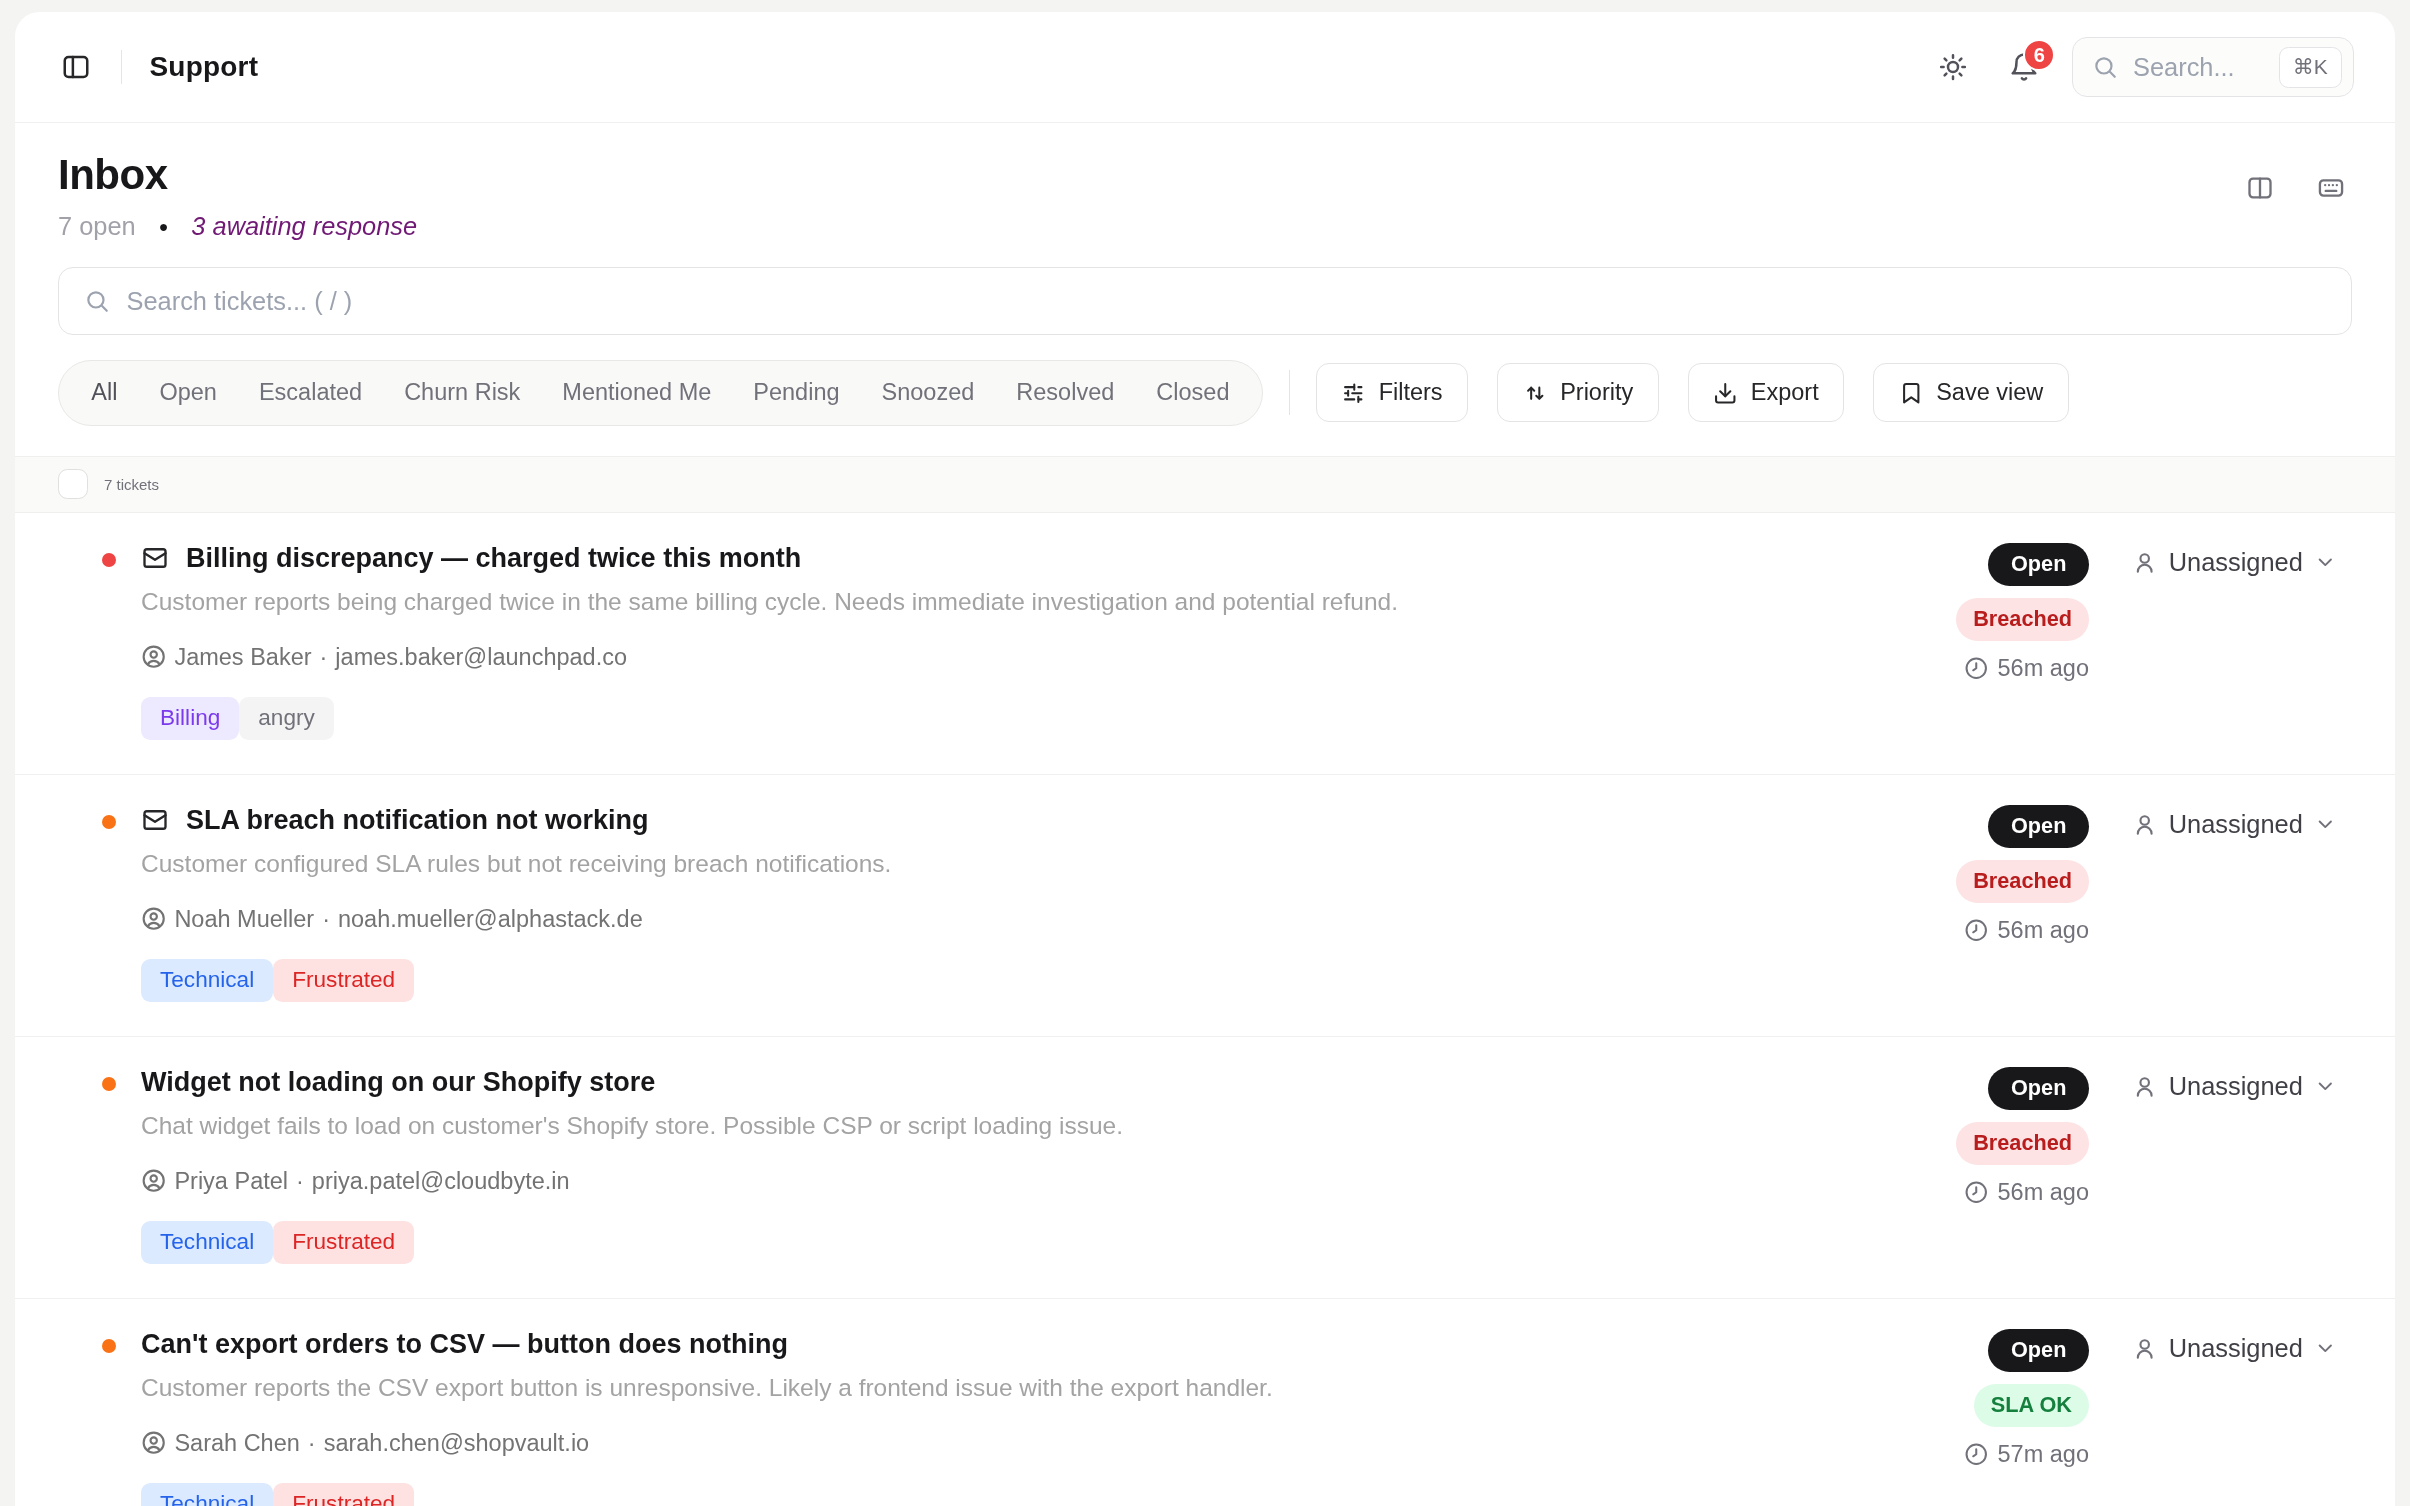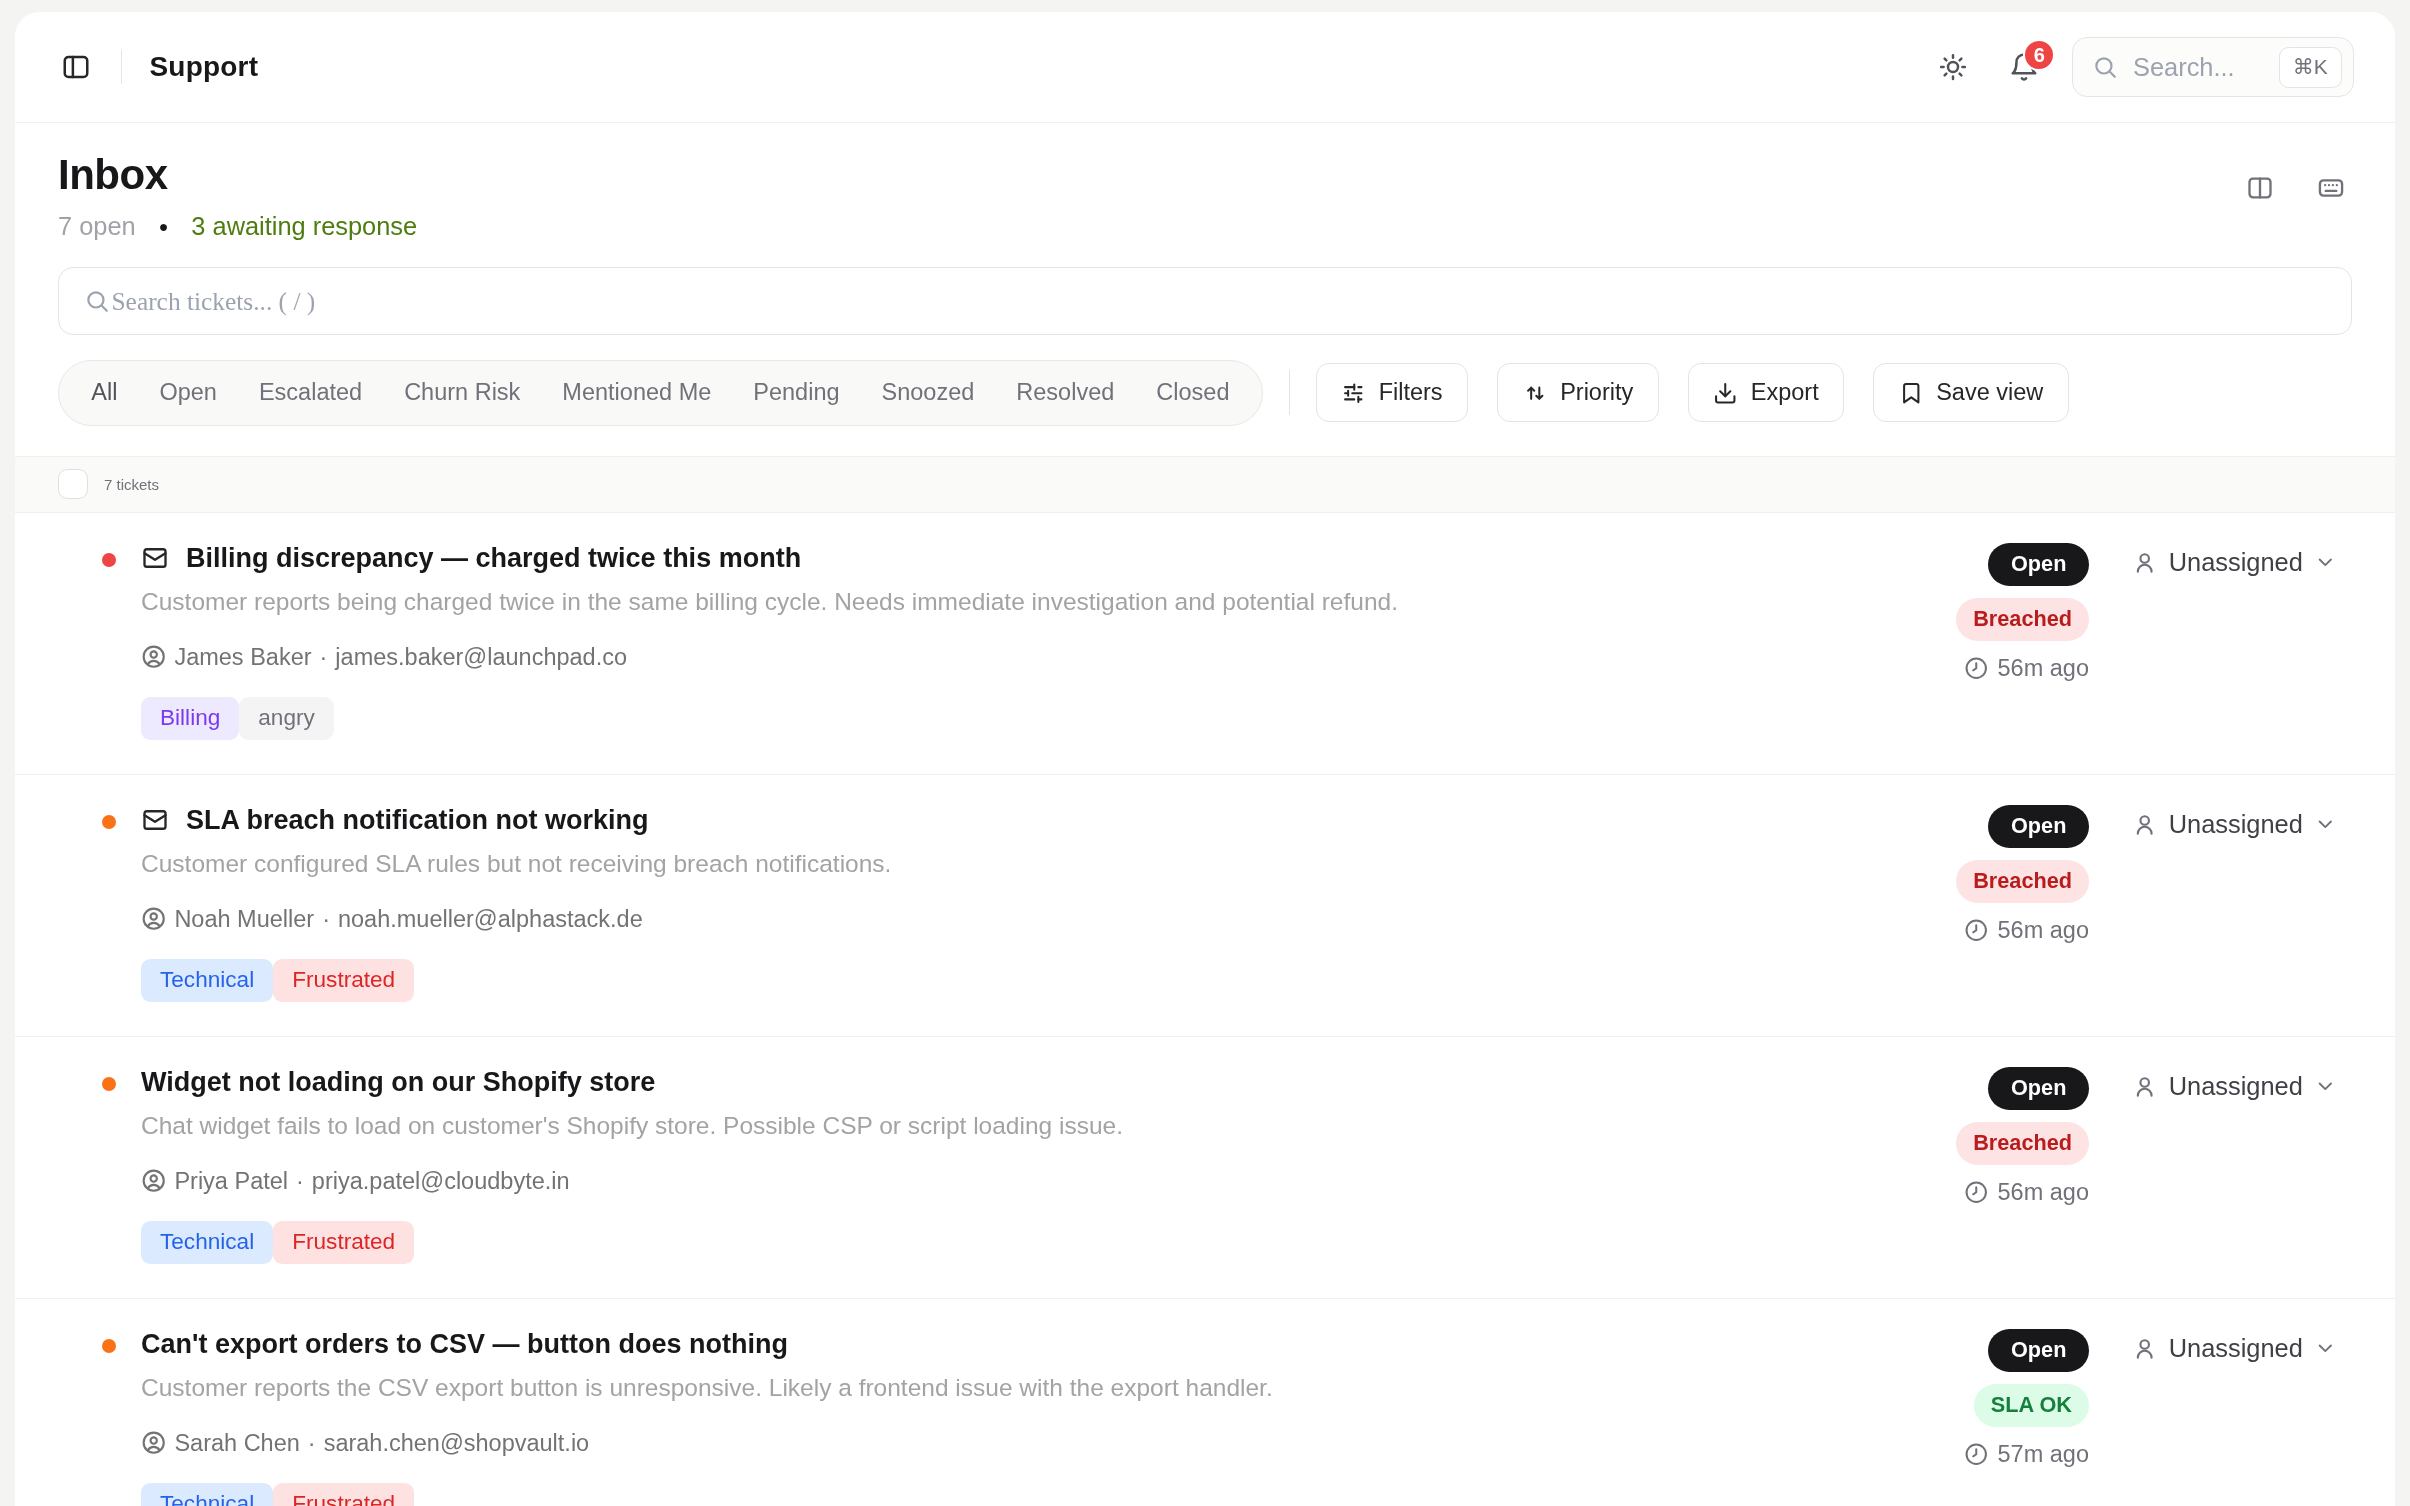--- a/index.html
+++ b/index.html
@@ -44,29 +44,29 @@
     font-size:21px; color:#71717a; background:#fff; border:0.9px solid #e4e4e7;
     border-radius:9.4px; padding:7.5px 13px; white-space:nowrap;
   }
 
   
   .page-head { padding:28px 43px 0; display:flex; align-items:flex-start; }
   .page-title { font-size:42px; font-weight:700; letter-spacing:-0.5px; }
   .page-sub { margin-top:13px; display:flex; align-items:center; gap:23px; font-size:25.4px; }
   .sub-open { color:#a1a1aa; }
   .sub-dot { font-size:16px; color:#18181b; }
-  .sub-awaiting { color:#4d7c0f; }
+  .sub-awaiting { color:#701a75;font-style:italic; }
   .page-head-right { margin-left:auto; display:flex; align-items:center; gap:28px; margin-top:15px; }
   .page-head-right .icon-btn { color:#71717a; }
   .page-head-right .icon-btn svg { width:28px; height:28px; }
 
   
   .ticket-search {
     margin:26px 43px 0; height:68px; border:0.9px solid #e4e4e7; border-radius:15px;
-    display:flex; align-items:center; gap:2px; padding:0 24.5px; color:#9ca3af; background:#fff; cursor:text;font-family:Liberation Serif, serif;
+    display:flex; align-items:center; gap:17px; padding:0 24.5px; color:#9ca3af; background:#fff; cursor:text;
   }
   .ticket-search svg { width:26px; height:26px; }
   .ticket-search .ph { font-size:25.4px; }
 
   
   .toolbar { margin:24.5px 43px 0; display:flex; align-items:center; }
   .tabs {
     display:inline-flex; align-items:center; background:#f9f9f8; border:0.9px solid #e8e8e6;
     border-radius:941px; padding:7.5px 11.3px;
   }

